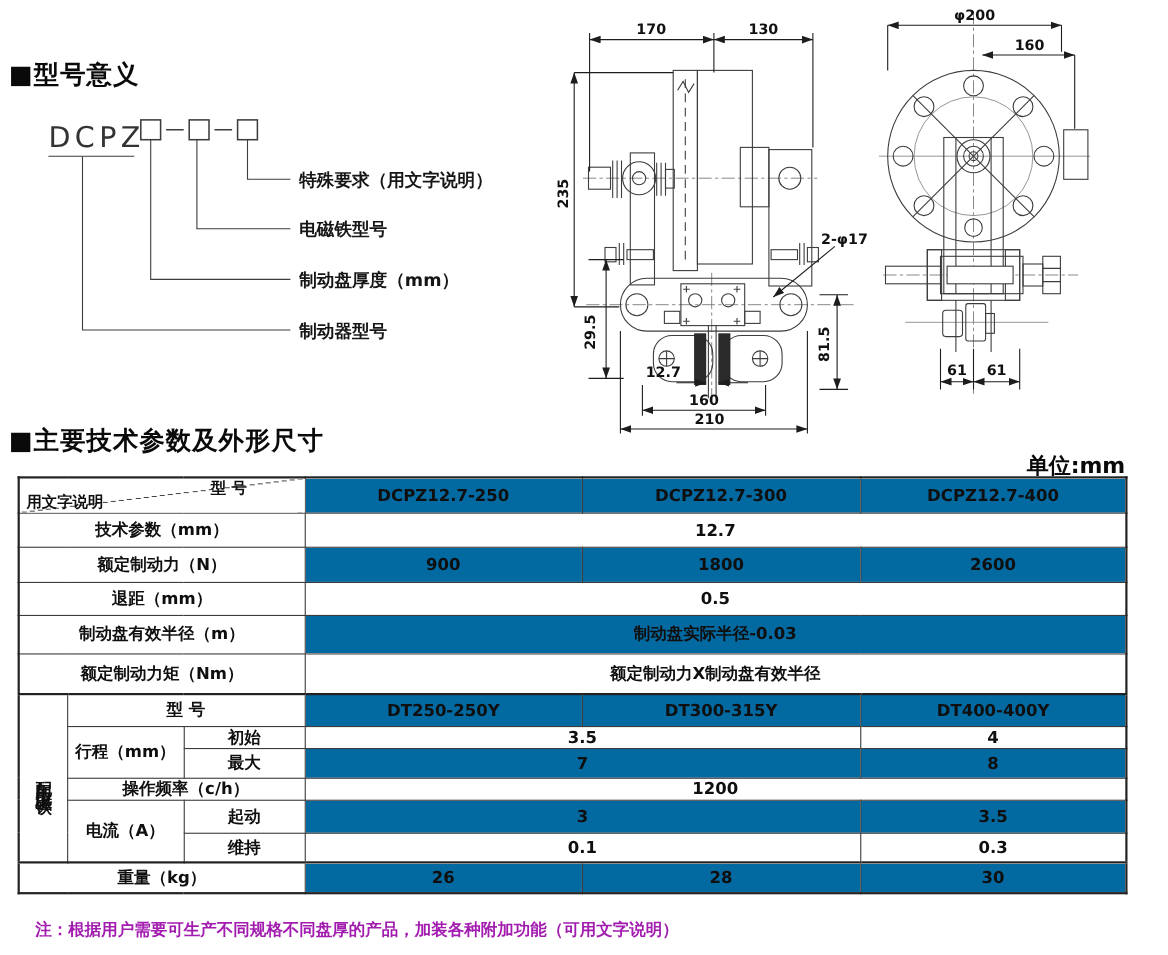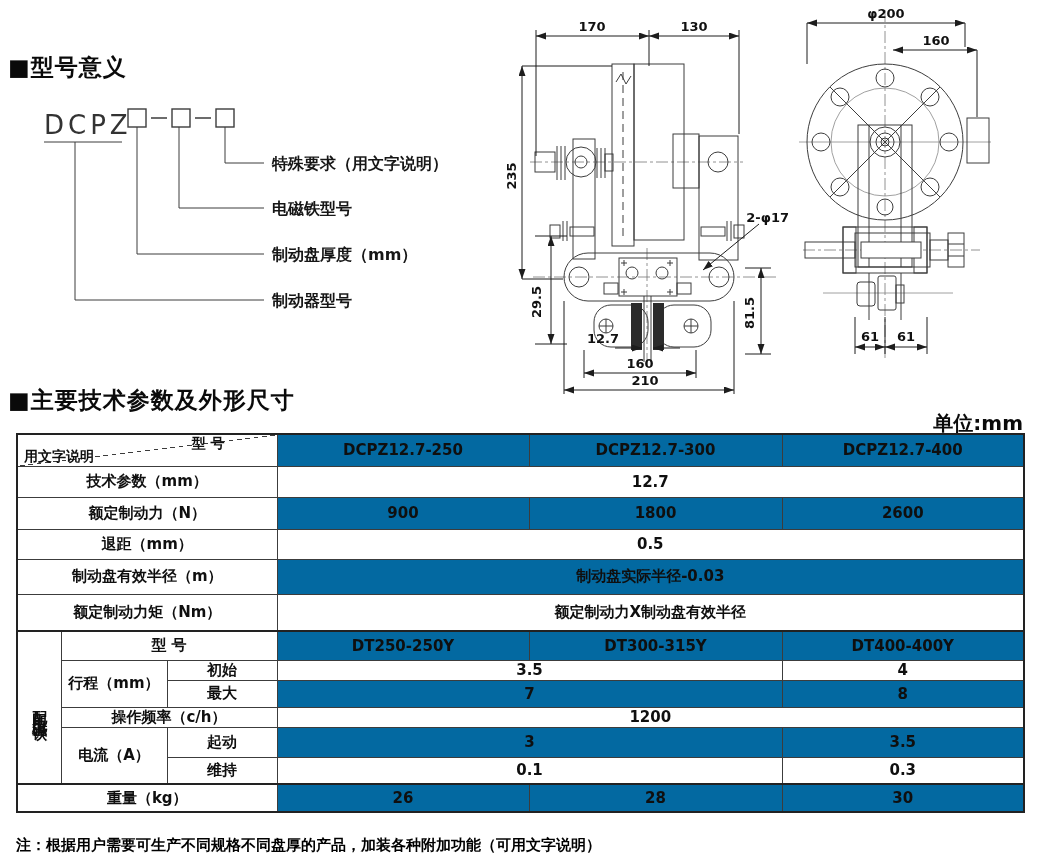--- a/index.html
+++ b/index.html
@@ -3,21 +3,21 @@
 <meta charset="utf-8">
 <style>
   html,body{margin:0;padding:0;}
   body{
     width:1062px;height:868px;position:relative;background:#fff;color:#111;
     font-family:"DejaVu Sans","Liberation Sans",sans-serif;overflow:hidden;
   }
   .abs{position:absolute;}
   .h{font-weight:800;font-size:23px;letter-spacing:1px;color:#0a0a0a;white-space:nowrap;}
   .unit{font-size:20px;font-weight:700;color:#0a0a0a;text-align:right;}
-  .note{font-size:15px;font-weight:700;color:#000000;white-space:nowrap;}
+  .note{font-size:15px;font-weight:700;color:#a21caf;white-space:nowrap;margin-left:16px;}
   
   table.t{border-collapse:collapse;table-layout:fixed;border:2px solid #222;}
   table.t td{border:1px solid #3c3c3c;font-size:15px;font-weight:700;text-align:center;
     padding:0;color:#0f0f0f;overflow:hidden;white-space:nowrap;}
   td.g{background:#0369a1;}
   td.ll{text-align:left;padding-left:10px;}
   tr.bt td{border-top:2px solid #222;}
   td.corner{position:relative;background:linear-gradient(to bottom right,
     #fff 49.55%,#3c3c3c 49.55%,#3c3c3c 50.45%,#fff 50.45%);}
   td.corner .tr{position:absolute;top:0px;right:52px;font-size:14px;}

